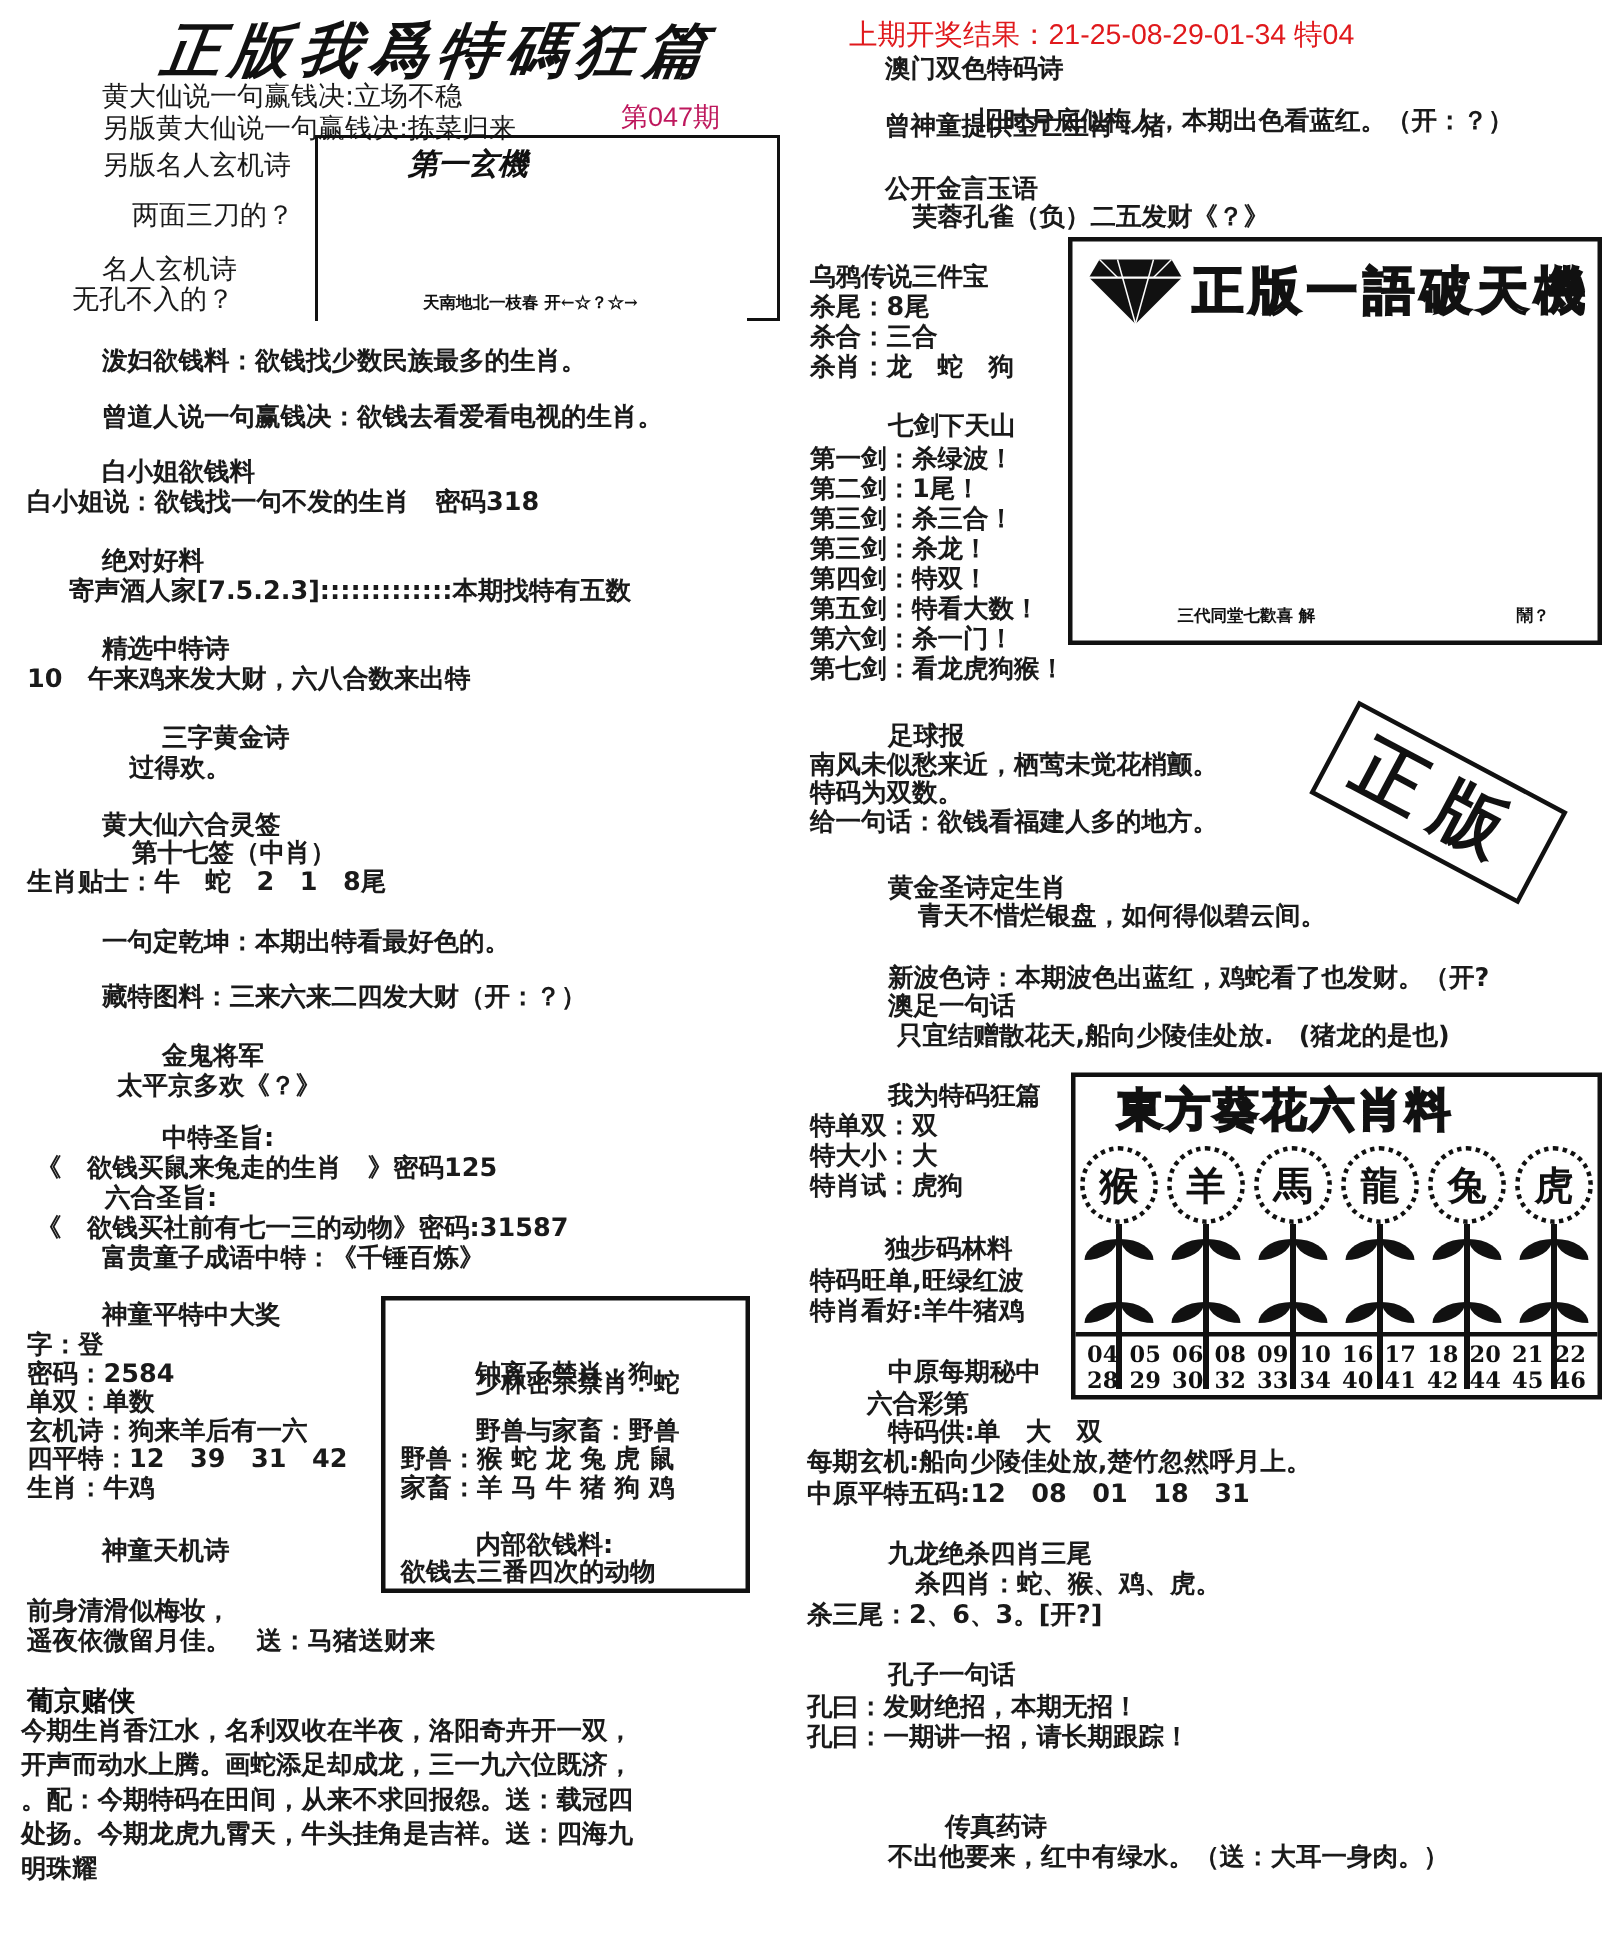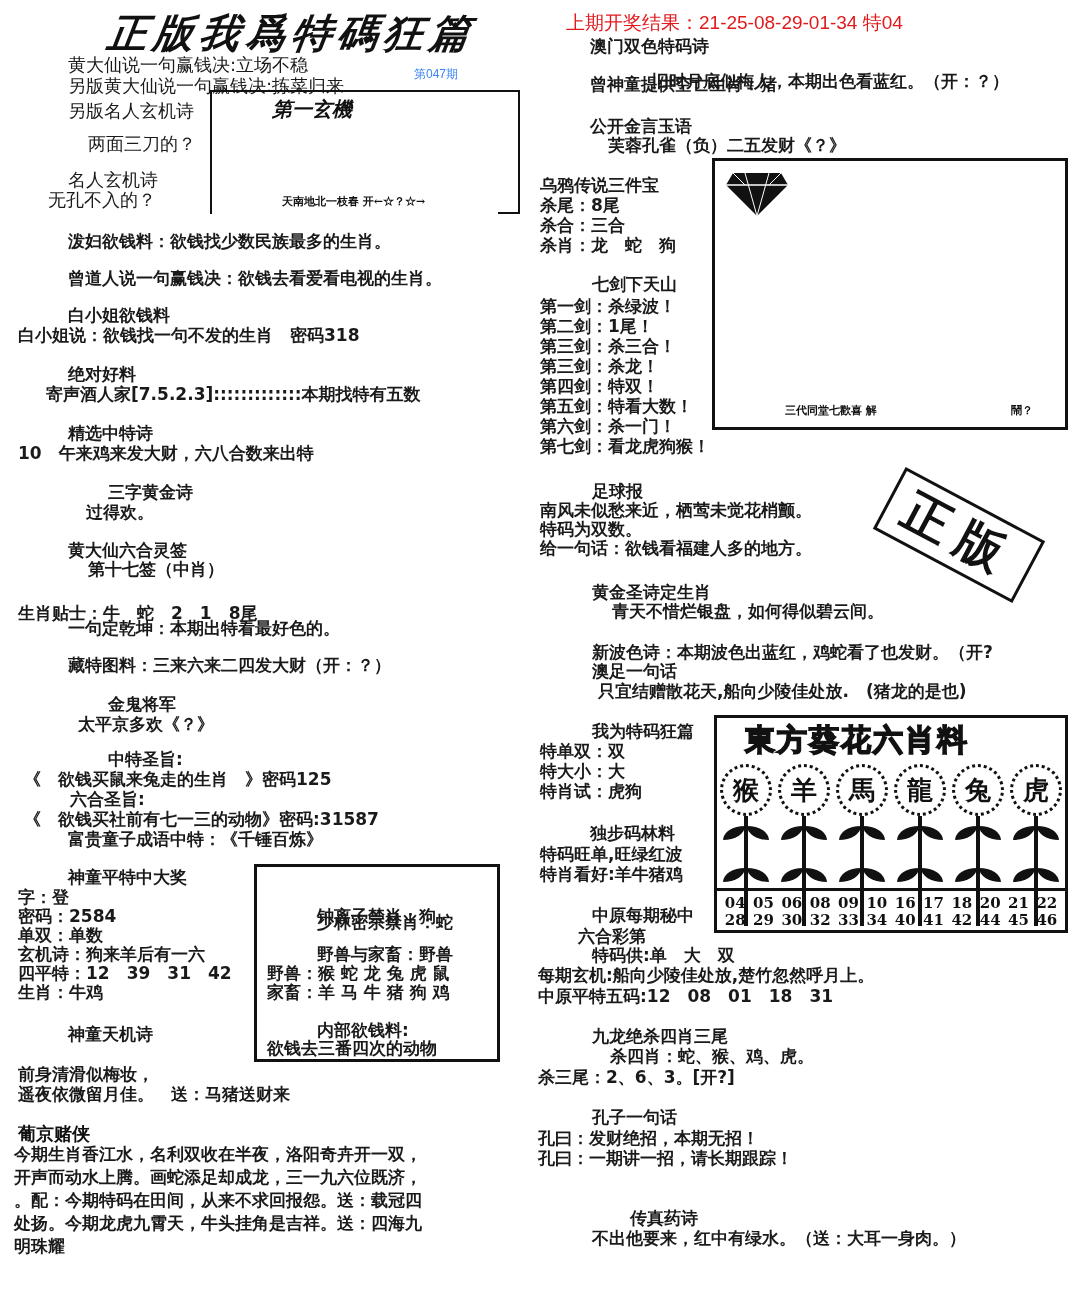--- a/index.html
+++ b/index.html
@@ -1,21 +1,21 @@
 <!DOCTYPE html>
 <html><head>
 <meta charset="utf-8">
 <style>
   html,body{margin:0;padding:0;background:#fff;}
   body{width:1080px;height:1303px;position:relative;overflow:hidden;font-family:"DejaVu Sans","Liberation Sans",sans-serif;color:#111;}
   .abs{position:absolute;white-space:nowrap;}
   .t{font-size:17px;line-height:19px;font-weight:bold;color:#1a1a1a;}
   .tl{font-size:18px;line-height:20px;color:#1a1a1a;}
   .title{font-family:"DejaVu Sans",sans-serif;font-weight:900;font-style:italic;font-size:40px;letter-spacing:6px;color:#111;transform:skewX(-8deg);}
-  .issue{font-family:"Liberation Sans",sans-serif;font-size:12px;color:#3b82f6;}
+  .issue{font-family:"Liberation Sans",sans-serif;font-size:18px;color:#be185d;}
   .red{color:#e0191c;font-family:"Liberation Sans",sans-serif;font-size:19px;}
   .boxthick{position:absolute;border:3px solid #111;}
   .small{font-size:11px;font-family:"DejaVu Serif",serif;font-weight:bold;}
   .outline{font-family:"DejaVu Serif",serif;font-weight:bold;color:#fff;-webkit-text-stroke:1.5px #111;font-size:34px;letter-spacing:4px;}
   .sunrow{position:absolute;left:0;right:0;display:flex;justify-content:space-around;}
   .sun{width:46px;height:46px;border-radius:50%;border:3px dotted #111;display:flex;align-items:center;justify-content:center;font-size:26px;font-weight:bold;font-family:"DejaVu Serif",serif;}
   .plant{width:46px;height:110px;position:relative;}
   .stem{position:absolute;left:21px;top:0;width:4px;height:110px;background:#111;}
   .leaf{position:absolute;width:22px;height:14px;background:#111;border-radius:0 100% 0 100%;}
   .numgrid{position:absolute;font-family:"DejaVu Serif",serif;font-weight:bold;font-size:15px;line-height:17px;display:grid;grid-template-columns:repeat(12,1fr);text-align:center;}
@@ -47,21 +47,21 @@
 <div class="abs t" style="left:18px;top:326px;">白小姐说：欲钱找一句不发的生肖　密码318</div>
 <div class="abs t" style="left:68px;top:365px;">绝对好料</div>
 <div class="abs t" style="left:46px;top:385px;">寄声酒人家[7.5.2.3]:::::::::::::本期找特有五数</div>
 <div class="abs t" style="left:68px;top:424px;">精选中特诗</div>
 <div class="abs t" style="left:18px;top:444px;">10　午来鸡来发大财，六八合数来出特</div>
 
 <div class="abs t" style="left:108px;top:483px;">三字黄金诗</div>
 <div class="abs t" style="left:86px;top:503px;">过得欢。</div>
 <div class="abs t" style="left:68px;top:541px;">黄大仙六合灵签</div>
 <div class="abs t" style="left:88px;top:560px;">第十七签（中肖）</div>
-<div class="abs t" style="left:18px;top:604px;text-align:right;">生肖贴士：牛　蛇　2　1　8尾</div>
+<div class="abs t" style="left:18px;top:579px;text-align:right;">生肖贴士：牛　蛇　2　1　8尾</div>
 <div class="abs t" style="left:68px;top:619px;">一句定乾坤：本期出特看最好色的。</div>
 <div class="abs t" style="left:68px;top:656px;">藏特图料：三来六来二四发大财（开：？）</div>
 <div class="abs t" style="left:108px;top:695px;">金鬼将军</div>
 <div class="abs t" style="left:78px;top:715px;">太平京多欢《？》</div>
 
 <div class="abs t" style="left:108px;top:750px;">中特圣旨:</div>
 <div class="abs t" style="left:24px;top:770px;">《　欲钱买鼠来兔走的生肖　》密码125</div>
 <div class="abs t" style="left:70px;top:790px;">六合圣旨:</div>
 <div class="abs t" style="left:24px;top:810px;">《　欲钱买社前有七一三的动物》密码:31587</div>
 <div class="abs t" style="left:68px;top:830px;">富贵童子成语中特：《千锤百炼》</div>
@@ -126,20 +126,21 @@
 
 <div class="boxthick" style="left:712px;top:158px;width:350px;height:266px;">
   <svg class="diamond" style="left:10px;top:10px;" width="64" height="46" viewBox="0 0 64 46">
     <polygon points="8,2 56,2 63,14 32,45 1,14" fill="#111"></polygon>
     <line x1="1" y1="14" x2="63" y2="14" stroke="#fff" stroke-width="1.5"></line>
     <line x1="20" y1="2" x2="32" y2="45" stroke="#fff" stroke-width="1"></line>
     <line x1="44" y1="2" x2="32" y2="45" stroke="#fff" stroke-width="1"></line>
     <line x1="8" y1="2" x2="20" y2="14" stroke="#fff" stroke-width="1"></line>
     <line x1="56" y1="2" x2="44" y2="14" stroke="#fff" stroke-width="1"></line>
   </svg>
+  <div class="abs outline" style="left:80px;top:10px;">正版一語破天機</div>
   <div class="abs small" style="left:70px;top:242px;">三代同堂七歡喜 解</div>
   <div class="abs small" style="left:296px;top:242px;">鬧？</div>
 </div>
 
 <div class="stamp" style="left:880px;top:500px;">正版</div>
 
 <div class="abs t" style="left:592px;top:482px;">足球报</div>
 <div class="abs t" style="left:540px;top:501px;line-height:19px;">
   <div>南风未似愁来近，栖莺未觉花梢颤。</div>
   <div>特码为双数。</div>

